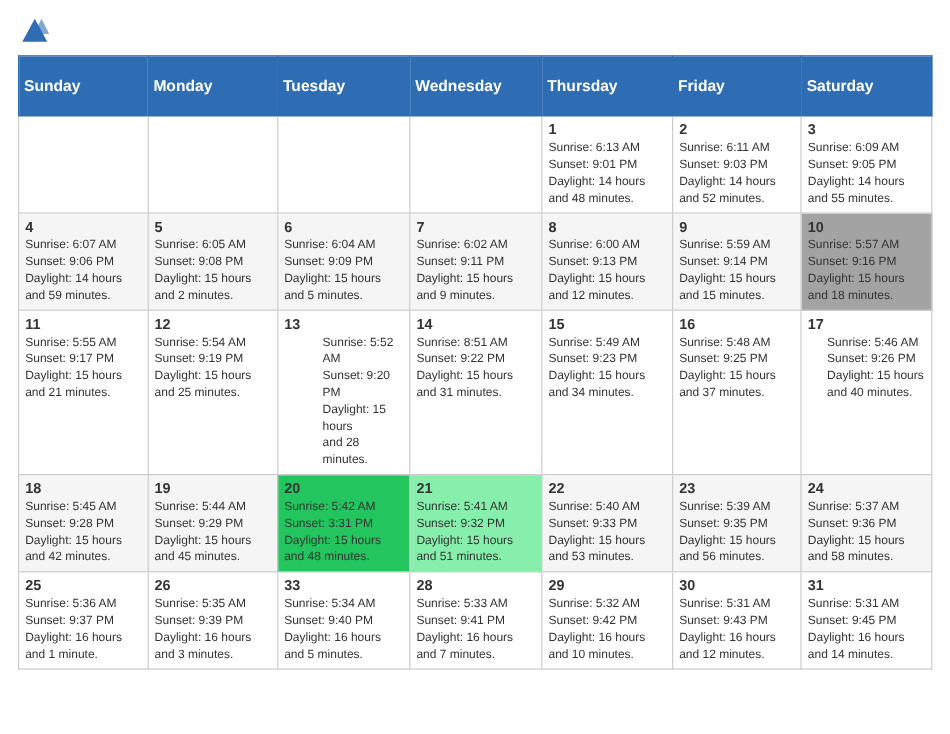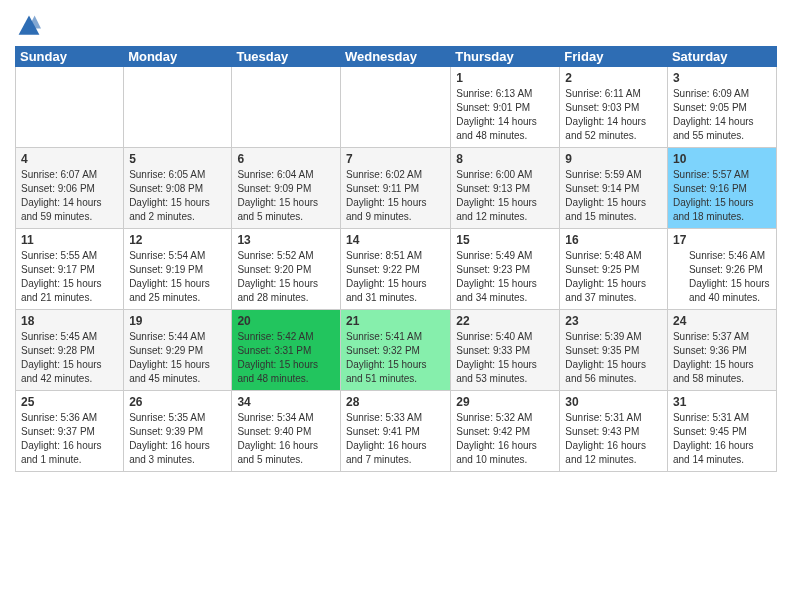--- a/index.html
+++ b/index.html
@@ -62,21 +62,21 @@
     .calendar {
       width: 100%;
       border-collapse: collapse;
       border: 1px solid #ccc;
     }
     .calendar th {
       background-color: #2e6db4;
       color: #fff;
       font-size: 13px;
       font-weight: bold;
-      padding: 2px 4px;
+      padding: 17px 4px;
       text-align: left;
       border: 1px solid #2e6db4;
     }
     .calendar td {
       vertical-align: top;
       border: 1px solid #ccc;
       padding: 4px 5px;
       width: 113px;
       min-height: 90px;
       background: #fff;
@@ -197,21 +197,21 @@
 Daylight: 15 hours
 and 12 minutes.</div>
         </td>
         <td style="background: rgb(245, 245, 245);">
           <div class="day-num">9</div>
           <div class="day-info" style="white-space: pre-line;">Sunrise: 5:59 AM
 Sunset: 9:14 PM
 Daylight: 15 hours
 and 15 minutes.</div>
         </td>
-        <td style="background: #7dd3fc;">
+        <td style="background: #a3a3a3;">
           <div class="day-num">10</div>
           <div class="day-info" style="white-space: pre-line;">Sunrise: 5:57 AM
 Sunset: 9:16 PM
 Daylight: 15 hours
 and 18 minutes.</div>
         </td>
       </tr>
       <tr>
         <td>
           <div class="day-num">11</div>
@@ -222,21 +222,21 @@
         </td>
         <td>
           <div class="day-num">12</div>
           <div class="day-info" style="white-space: pre-line;">Sunrise: 5:54 AM
 Sunset: 9:19 PM
 Daylight: 15 hours
 and 25 minutes.</div>
         </td>
         <td>
           <div class="day-num">13</div>
-          <div class="day-info" style="white-space: pre-line;">Sunrise: 5:52 AM
+          <div class="day-info" style="white-space: pre-line; margin-left: 32px;">Sunrise: 5:52 AM
 Sunset: 9:20 PM
 Daylight: 15 hours
 and 28 minutes.</div>
         </td>
         <td>
           <div class="day-num">14</div>
           <div class="day-info" style="white-space: pre-line;">Sunrise: 8:51 AM
 Sunset: 9:22 PM
 Daylight: 15 hours
 and 31 minutes.</div>
@@ -323,21 +323,21 @@
 and 1 minute.</div>
         </td>
         <td>
           <div class="day-num">26</div>
           <div class="day-info" style="white-space: pre-line;">Sunrise: 5:35 AM
 Sunset: 9:39 PM
 Daylight: 16 hours
 and 3 minutes.</div>
         </td>
         <td>
-          <div class="day-num">34</div>
+          <div class="day-num">33</div>
           <div class="day-info" style="white-space: pre-line;">Sunrise: 5:34 AM
 Sunset: 9:40 PM
 Daylight: 16 hours
 and 5 minutes.</div>
         </td>
         <td>
           <div class="day-num">28</div>
           <div class="day-info" style="white-space: pre-line;">Sunrise: 5:33 AM
 Sunset: 9:41 PM
 Daylight: 16 hours

